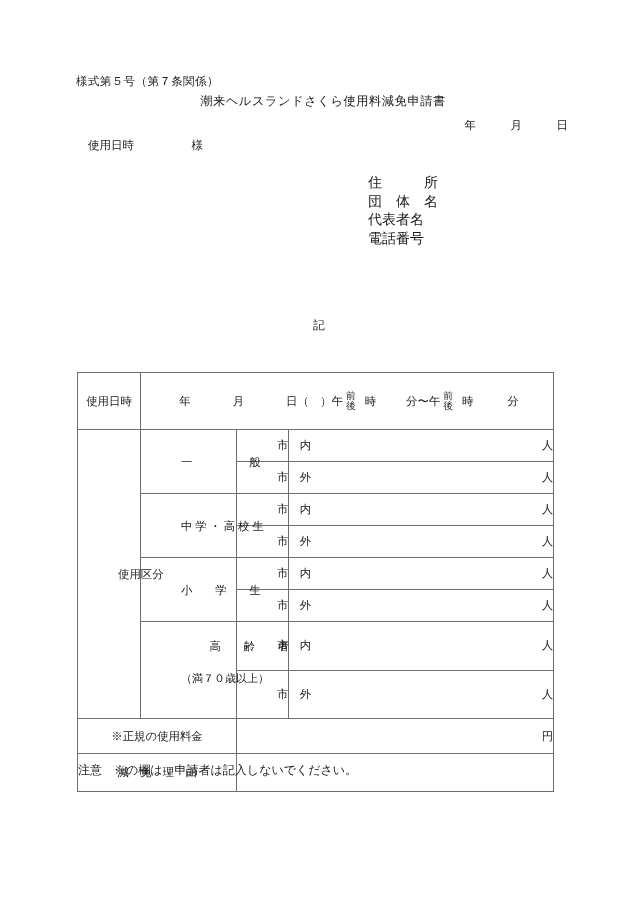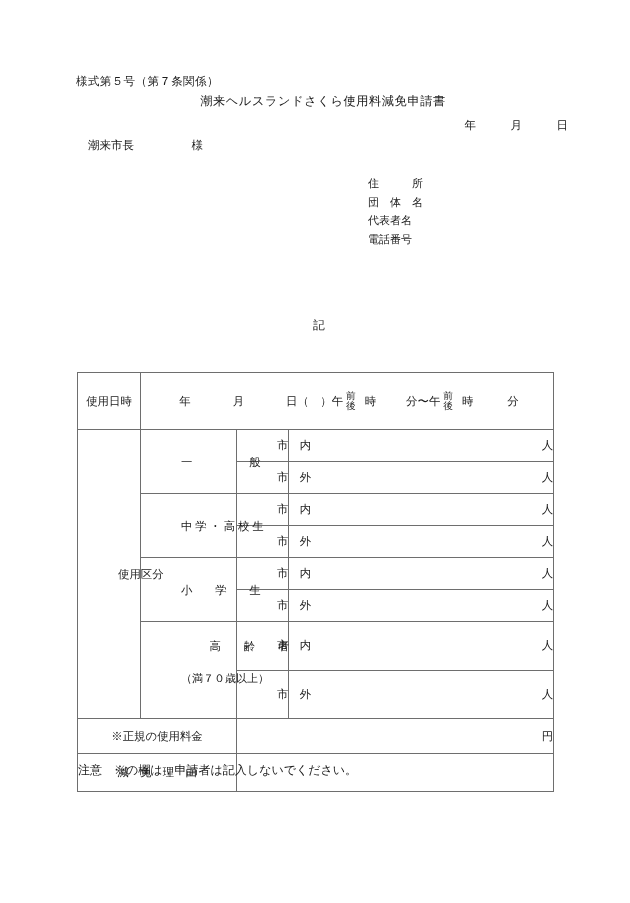--- a/index.html
+++ b/index.html
@@ -59,21 +59,21 @@
     top: 138px;
     font-size: 11.5px;
     white-space: pre;
   }
 
   
   .applicant {
     position: absolute;
     left: 368px;
     top: 174px;
-    font-size: 11px;
+    font-size: 14px;
     line-height: 18.5px;
   }
   .applicant div { white-space: pre; }
 
   
   .body-para {
     position: absolute;
     left: 76px;
     top: 262px;
     width: 478px;
@@ -169,21 +169,21 @@
   }
 </style>
 </head>
 <body>
 
 <div class="page">
 
   <div class="form-no">様式第５号（第７条関係）</div>
   <div class="doc-title">潮来ヘルスランドさくら使用料減免申請書</div>
   <div class="date-line">年　　　月　　　日</div>
-  <div class="addressee">潮来市長　　　　　様</div>
+  <div class="addressee">使用日時　　　　　様</div>
 
   <div class="applicant">
     <div>住　　　所</div>
     <div>団　体　名</div>
     <div>代表者名</div>
     <div>電話番号</div>
   </div>
 
   <div class="ki-mark">記</div>
 

